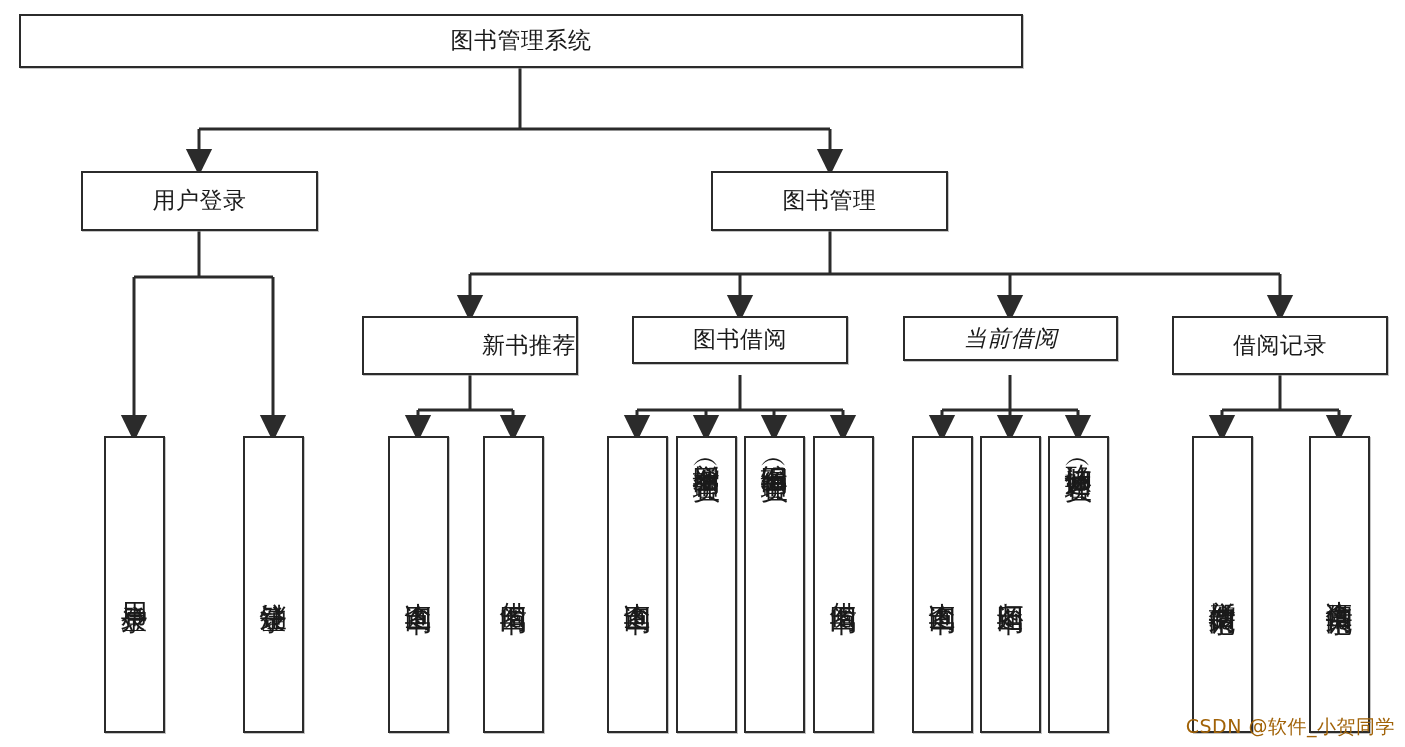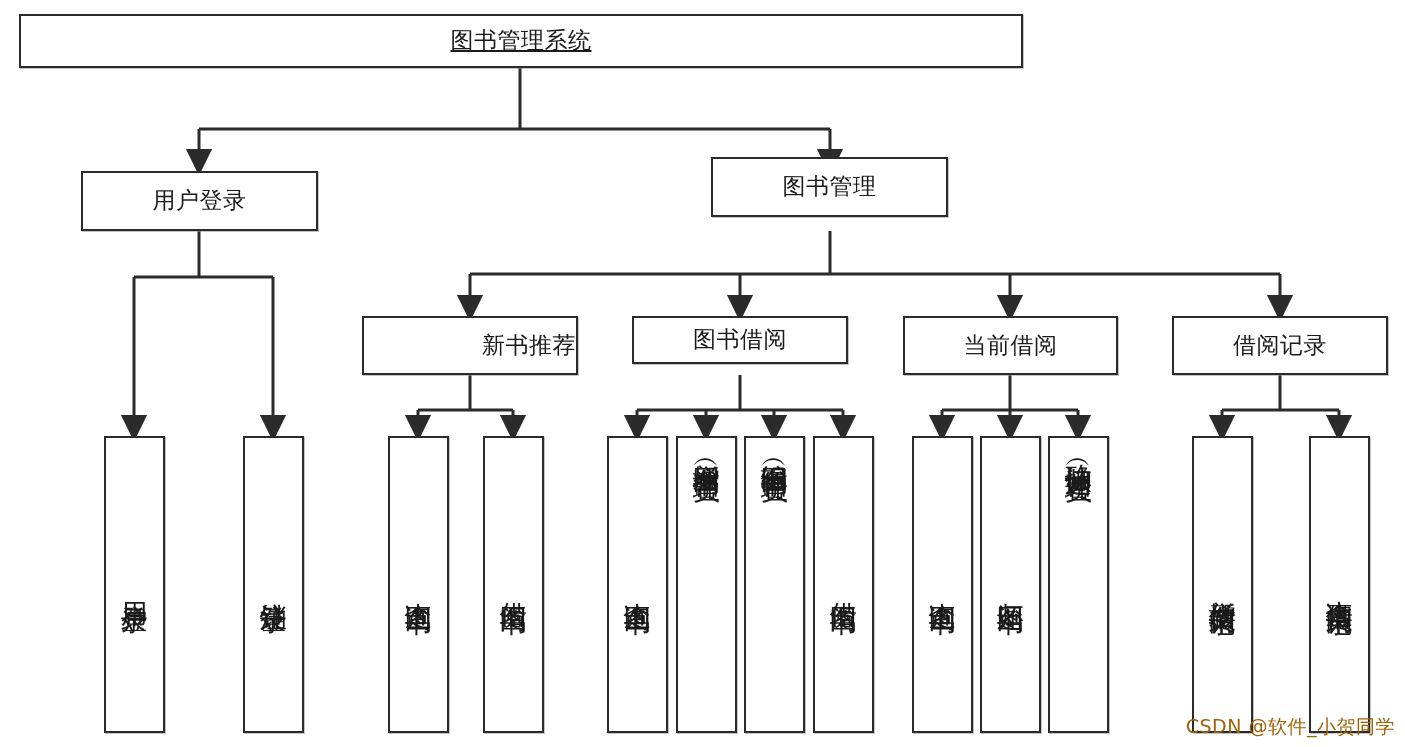--- a/index.html
+++ b/index.html
@@ -123,38 +123,38 @@
       <path d="M 1010 410 L 1010 428" marker-end="url(#arrow)"></path>
       <path d="M 1078 410 L 1078 428" marker-end="url(#arrow)"></path>
 
       <path d="M 1280 375 L 1280 410"></path>
       <path d="M 1222 410 L 1339 410"></path>
       <path d="M 1222 410 L 1222 428" marker-end="url(#arrow)"></path>
       <path d="M 1339 410 L 1339 428" marker-end="url(#arrow)"></path>
     </g>
   </svg>
 
-  <div class="node root" style="left:19px; top:14px; width:1004px; height:54px;text-decoration:underline;">
+  <div class="node root" style="left:19px; top:14px; width:1004px; height:54px;">
     <span class="label">图书管理系统</span>
   </div>
 
   <div class="node horizontal" style="left:81px; top:171px; width:237px; height:60px;">
     <span class="label">用户登录</span>
   </div>
-  <div class="node horizontal" style="left:711px; top:157px; width:237px; height:60px;">
+  <div class="node horizontal" style="left:711px; top:171px; width:237px; height:60px;">
     <span class="label">图书管理</span>
   </div>
 
   <div class="node horizontal" style="left:362px; top:316px; width:216px; height:59px;justify-content:flex-end;">
     <span class="label">新书推荐</span>
   </div>
   <div class="node horizontal" style="left:632px; top:316px; width:216px; height:48px;">
     <span class="label">图书借阅</span>
   </div>
-  <div class="node horizontal" style="left:903px; top:316px; width:215px; height:59px;">
+  <div class="node horizontal" style="left:903px; top:316px; width:215px; height:45px;font-style:italic;">
     <span class="label">当前借阅</span>
   </div>
   <div class="node horizontal" style="left:1172px; top:316px; width:216px; height:59px;">
     <span class="label">借阅记录</span>
   </div>
 
   <div class="node vertical centered" style="left:104px; top:436px; width:61px; height:297px;">
     <span class="label">用户登录</span>
   </div>
   <div class="node vertical centered" style="left:243px; top:436px; width:61px; height:297px;">

